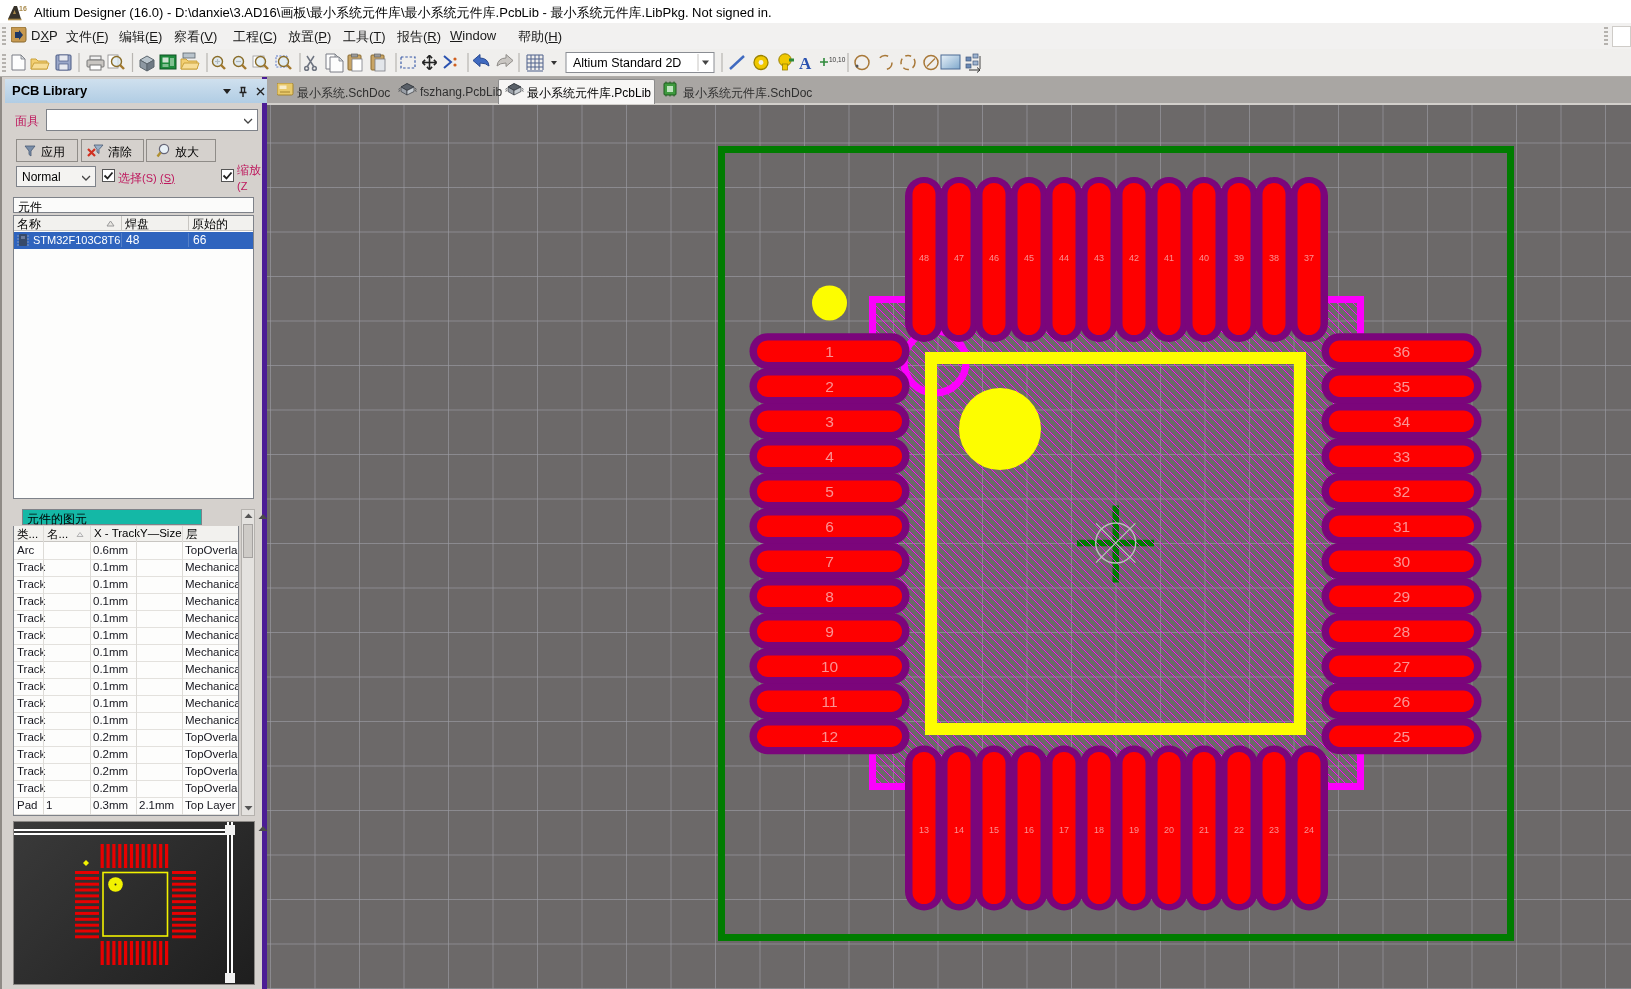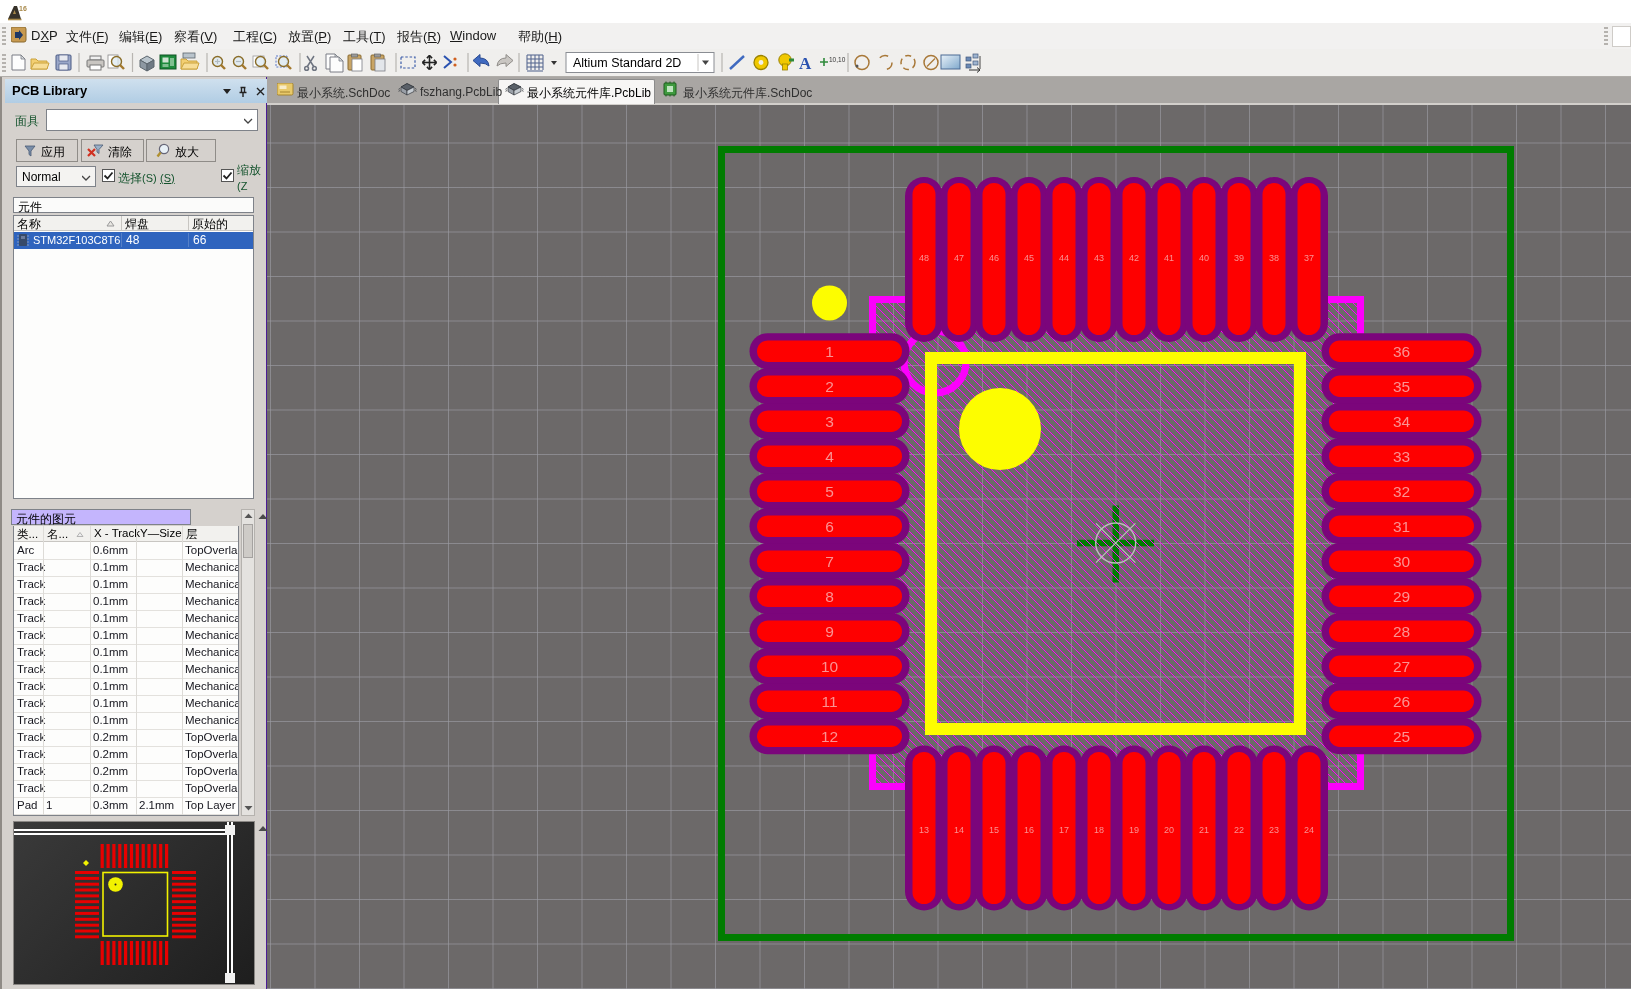--- a/index.html
+++ b/index.html
@@ -13,37 +13,38 @@
 .tabbar{left:267px;top:77px;width:1364px;height:28px;background:#a9a6a3}
 .tabbar .strip{position:absolute;left:0;top:26px;width:1364px;height:2px;background:#d2cfcb}
 .tab{position:absolute;top:3px;height:23px;font-size:12px;color:#2f2f2f;white-space:nowrap}
 .tab.active{background:#f7f6f5;border:1px solid #8b8b8b;border-bottom:none;border-radius:2px 2px 0 0;color:#000;height:25px}
 .canvas{left:267px;top:105px;width:1364px;height:884px;background-color:#6c6969;
 background-image:linear-gradient(to right,rgba(158,158,166,.62) 1px,transparent 1px),linear-gradient(to bottom,rgba(158,158,166,.62) 1px,transparent 1px);
 background-size:44.5px 44.5px;background-position:3px 37.5px;overflow:hidden}
 .pn{font-size:15.5px;fill:#fa9292}
 .pns{font-size:9px;fill:#fa9292}
 .wm{position:absolute;left:1074px;top:851px;font-family:"Liberation Serif",serif;font-size:21px;color:#a5a39b;letter-spacing:1.45px;z-index:5}
-.panel{left:0;top:77px;width:267px;height:912px;background:#d5d1cd;border-right:1px solid #4c1d95;border-left:2px solid #8f8b86}
+.panel{left:0;top:77px;width:267px;height:912px;background:#d5d1cd;border-right:5px solid #4c1d95;border-left:2px solid #8f8b86}
 .phead{position:absolute;left:3px;top:2px;width:262px;height:24px;background:linear-gradient(#cfe0ee,#b1cde4)}
 .phead b{position:absolute;left:7px;top:4px;font-size:13px;color:#000}
 .box{position:absolute;background:#fff;border:1px solid #7e8289}
 .btn{position:absolute;height:23px;background:#d5d1cd;border:1px solid #8f8c88;font-size:12px;color:#000}
-.lbl{position:absolute;font-size:12px;color:#14532d}
+.lbl{position:absolute;font-size:12px;color:#be185d}
 .chevron{position:absolute;right:4px;top:7px}
 .prow{left:0;width:224px;height:17px;border-bottom:1px solid #e3e1dd;color:#16161e}
 .prow span{white-space:nowrap;top:1px}
 </style></head><body>
 <div class="abs titlebar">
     <svg class="abs" style="left:7px;top:3px" width="20" height="18">
       <path d="M1 16 L7 3 L10 3 L14 16 Z" fill="#37322a"></path>
       <path d="M1 16.5 L14.5 16.5" stroke="#a8894a" stroke-width="1.6"></path>
       <path d="M6 11 l3 0 l-1.5 -4 z" fill="#a8894a"></path>
       <text x="12" y="8" font-size="7" font-weight="bold" fill="#a8894a" font-family="Liberation Sans">16</text>
     </svg>
+    <div class="t">Altium Designer (16.0) - D:\danxie\3.AD16\画板\最小系统元件库\最小系统元件库.PcbLib - 最小系统元件库.LibPkg. Not signed in.</div>
   </div>
 <div class="abs menubar">
     <div class="grip" style="left:2px;top:4px;height:18px"></div>
     <svg class="abs" style="left:11px;top:4px" width="16" height="16">
       <rect x="0" y="0" width="15" height="15" rx="2" fill="#c89a50" stroke="#8a6a30"></rect>
       <path d="M4 11 L8 11 L8 13 L12 8 L8 3 L8 5 L4 5 Z" fill="#1f3864"></path>
     </svg>
     <span style="left:31px">D<u>X</u>P</span>
     <span style="left:66px">文件(<u>F</u>)</span>
     <span style="left:119px">编辑(<u>E</u>)</span>
@@ -511,21 +512,21 @@
             <line x1="10" y1="9" x2="12" y2="9"></line>
             <line x1="10" y1="12" x2="12" y2="12"></line>
           </g>
           <rect x="4" y="3" width="4" height="3" fill="#6a7a9a"></rect>
         </svg>
         <span class="abs" style="left:19px;top:2px;font-size:11px">STM32F103C8T6</span>
         <span class="abs" style="left:107px;top:1px;border-left:1px solid #5580c8;padding-left:4px">48</span>
         <span class="abs" style="left:174px;top:1px;border-left:1px solid #5580c8;padding-left:4px">66</span>
       </div>
     </div>
-    <div class="box" style="left:9px;top:432px;width:180px;height:16px;background:#c4b5fd">
+    <div class="box" style="left:20px;top:432px;width:180px;height:16px;background:#14b8a6">
       <span class="abs" style="left:4px;top:1px;font-size:12px">元件的图元</span>
     </div>
     <div class="abs" style="left:239px;top:432px;width:14px;height:307px;background:#e4e2df;border:1px solid #b5b2ae">
       <svg class="abs" style="left:2px;top:2px" width="9" height="9">
         <path d="M0.5 6 l4 -4.5 l4 4.5 z" fill="#555"></path>
       </svg>
       <div class="abs" style="left:1px;top:14px;width:10px;height:34px;background:#cecbc7;border:1px solid #a5a2a0"></div>
       <svg class="abs" style="left:2px;top:294px" width="9" height="9">
         <path d="M0.5 2 l4 4.5 l4 -4.5 z" fill="#555"></path>
       </svg>

